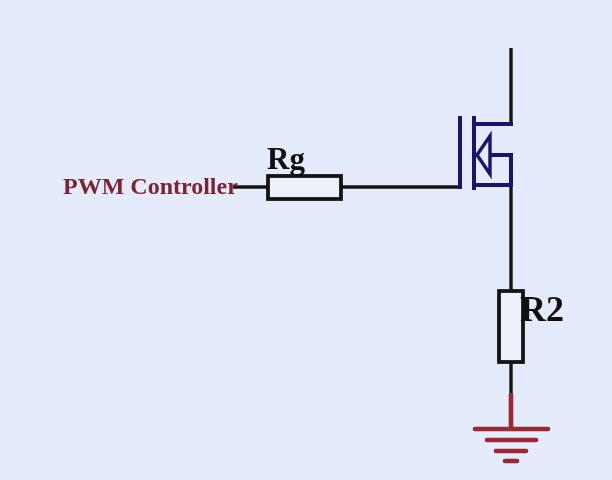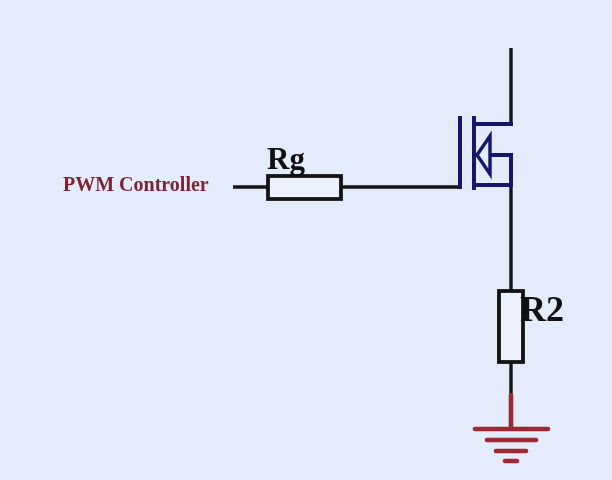--- a/index.html
+++ b/index.html
@@ -11,21 +11,21 @@
     background: var(--background, #e4ebfa);
     overflow: hidden;
   }
   .canvas svg { position: absolute; left: 0; top: 0; }
   .wire { stroke: var(--wire, #141414); stroke-width: 3.4; }
   .res  { stroke: var(--wire, #141414); stroke-width: 3.8; fill: #edf1fc; }
   .mos  { stroke: var(--mosfet, #16166e); stroke-width: 4; fill: none; }
   .mos-arrow { stroke-width: 3.4; stroke-linejoin: miter; }
   .gnd  { stroke: var(--ground, #9c2833); stroke-width: 4.6; stroke-linecap: round; }
   .label { position: absolute; white-space: nowrap; line-height: 1.1; }
-  .label-pwm { left: 63px;  top: 173px; font-size: 20px; font-weight: 700; color: var(--pwm, #7c2433); }
+  .label-pwm { left: 63px;  top: 173px; font-size: 24px; font-weight: 700; color: var(--pwm, #7c2433); }
   .label-rg  { left: 267px; top: 134px; font-size: 31px; font-weight: 700; color: var(--label, #101010); margin-top: 8px; }
   .label-r2  { left: 520px; top: 290px; font-size: 36px; font-weight: 700; color: var(--label, #101010); }
 </style>
 </head>
 <body>
 
 <div class="canvas">
   <svg width="612" height="480" viewBox="0 0 612 480" xmlns="http://www.w3.org/2000/svg">
     <g>
       <line class="wire" x1="233" y1="187" x2="270" y2="187"></line>

